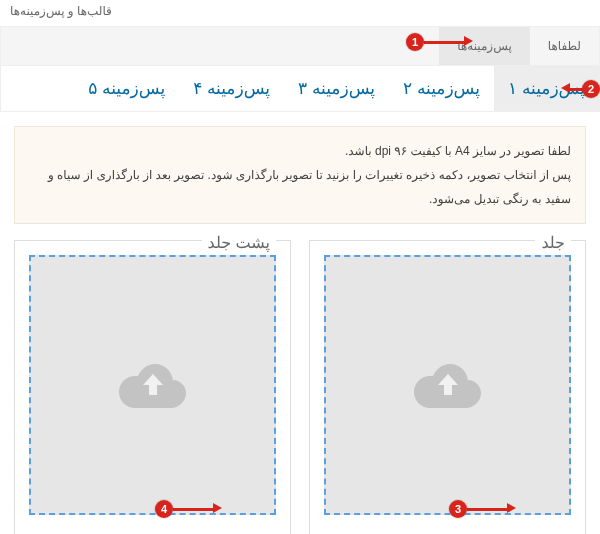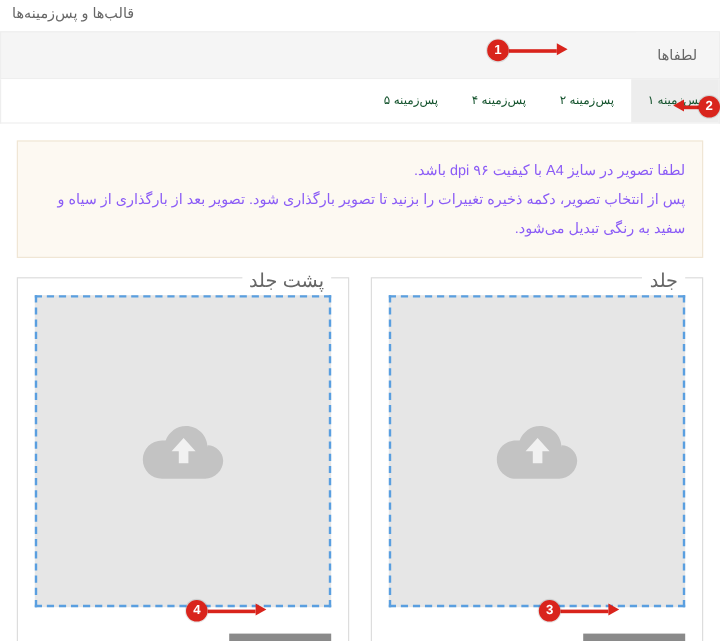--- a/index.html
+++ b/index.html
@@ -38,34 +38,34 @@
       display: flex;
       justify-content: flex-start;
       background: #fff;
       border-right: 1px solid #eee;
       border-left: 1px solid #eee;
       border-bottom: 1px solid #eee;
       position: relative;
     }
     .sub-tab {
       padding: 12px 14px;
-      font-size: 10px;
-      color: #14532d;
+      font-size: 17px;
+      color: #0369a1;
       cursor: pointer;
     }
     .sub-tab.active {
       background: #ededed;
     }
     .content {
       padding: 14px 14px 18px 14px;
     }
     .notice {
       background: #fdf9f2;
       border: 1px solid #f0e6d5;
-      color: #8b5cf6;
+      color: #404040;
       padding: 12px 14px;
       font-size: 12px;
       line-height: 2;
       text-align: right;
     }
     .panels {
       display: flex;
       gap: 18px;
       margin-top: 16px;
     }
@@ -147,25 +147,27 @@
     
     .overlay { position: absolute; top: 0; left: 0; width: 600px; height: 534px; pointer-events: none; }
   </style>
 </head>
 <body>
 
 <div class="page-title">قالب‌ها و پس‌زمینه‌ها</div>
 
 <div class="tabs-row">
   <div class="tab">لطفا‌ها</div>
+  <div class="tab active">پس‌زمینه‌ها</div>
 </div>
 
 <div class="sub-tabs-row">
   <div class="sub-tab active">پس‌زمینه ۱</div>
   <div class="sub-tab">پس‌زمینه ۲</div>
+  <div class="sub-tab">پس‌زمینه ۳</div>
   <div class="sub-tab">پس‌زمینه ۴</div>
   <div class="sub-tab">پس‌زمینه ۵</div>
 </div>
 
 <div class="content">
   <div class="notice">
     <div>لطفا تصویر در سایز A4 با کیفیت ۹۶ dpi باشد.</div>
     <div>پس از انتخاب تصویر، دکمه ذخیره تغییرات را بزنید تا تصویر بارگذاری شود. تصویر بعد از بارگذاری از سیاه و سفید به رنگی تبدیل می‌شود.</div>
   </div>
 

